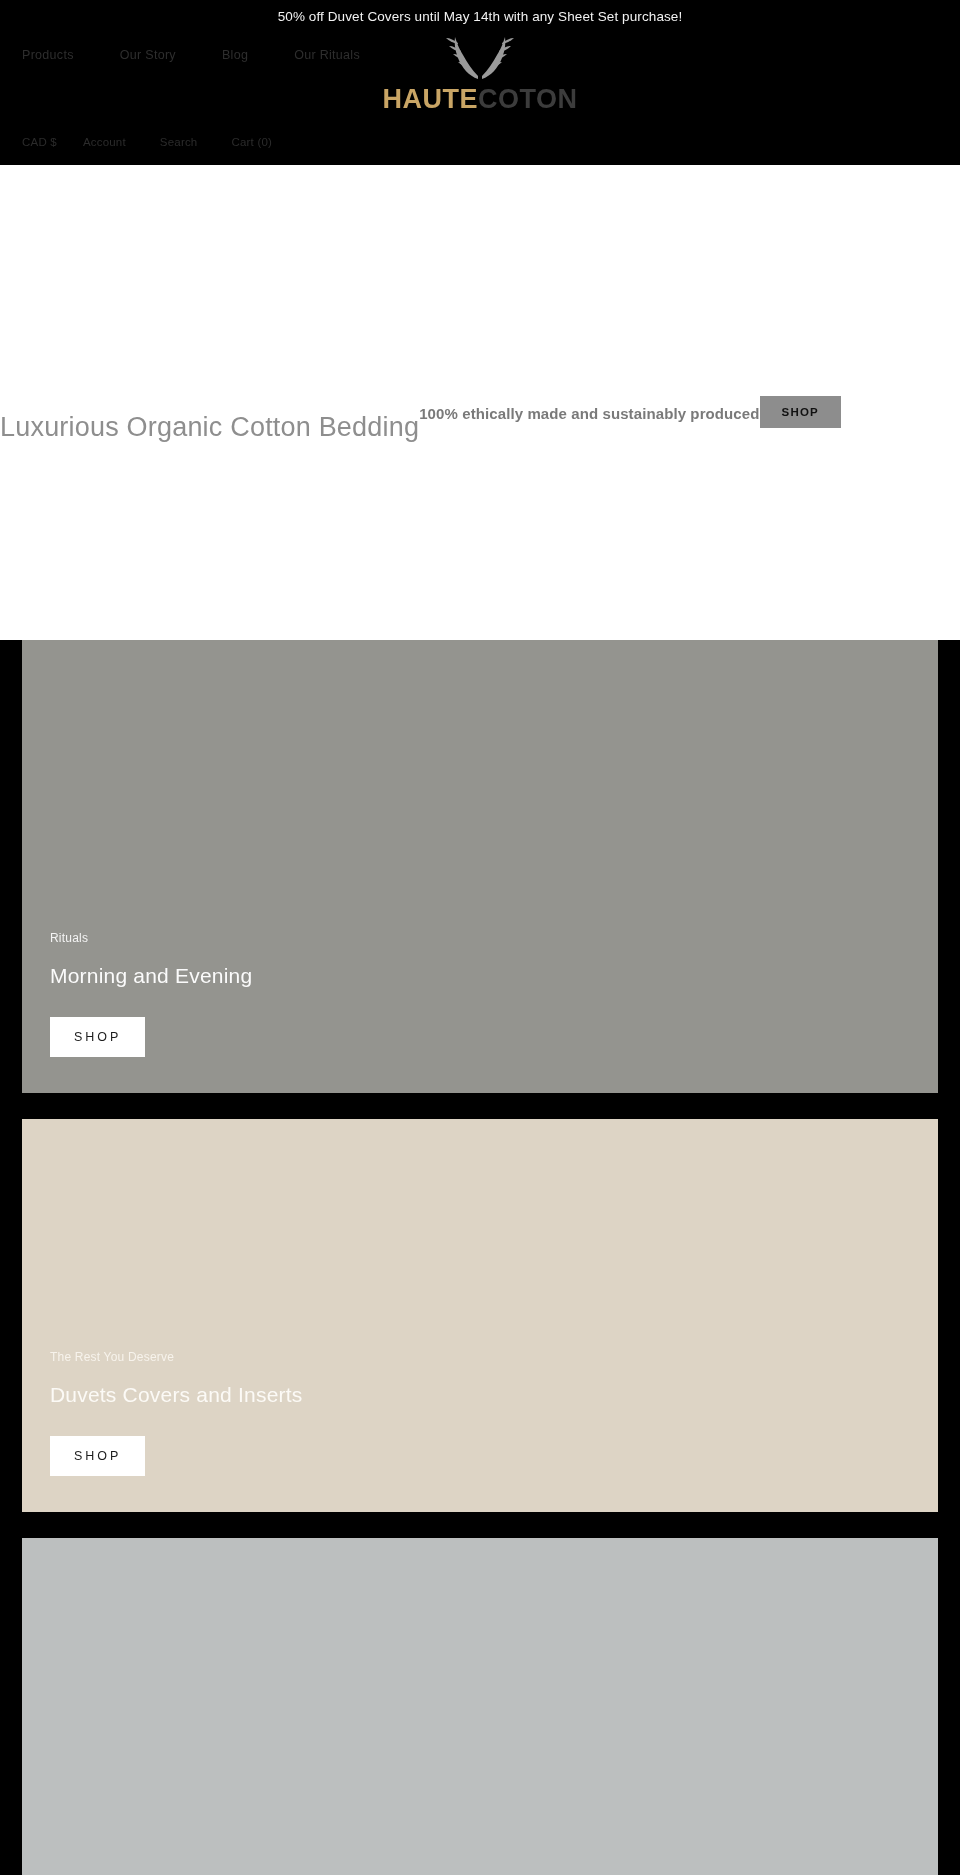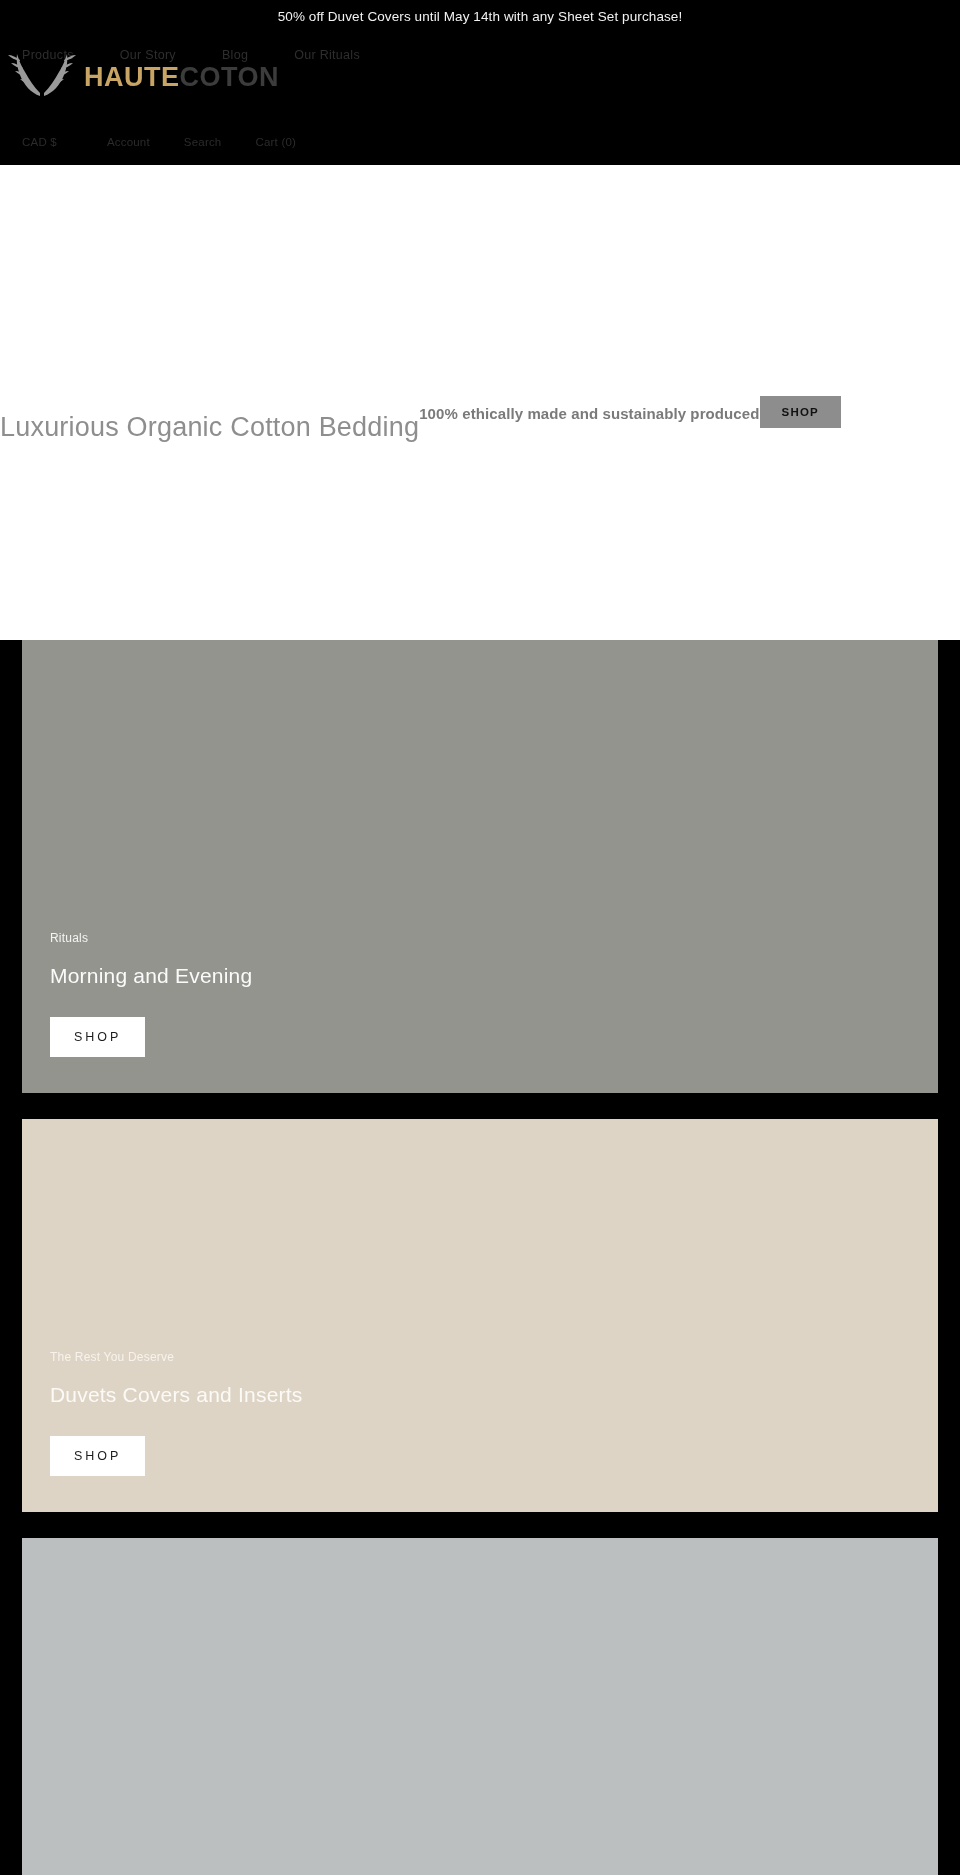--- a/index.html
+++ b/index.html
@@ -27,40 +27,40 @@
     position:absolute; top:13px; left:22px;
     display:flex; gap:0;
   }
   .nav-primary a {
     color:#2e2e2e; font-size:12.5px; text-decoration:none;
     padding:3px 0; margin-right:46px; letter-spacing:.3px;
     white-space:nowrap;
   }
 
   .logo-wrap {
-    position:absolute; left:0; right:0; top:19px;
-    display:flex; flex-direction:row; align-items:center;
+    position:absolute; left:0; right:0; top:2px;
+    display:flex; flex-direction:column; align-items:center;
   }
   .wreath { width:84px; height:48px; display:block; }
   .logo-type {
     margin-top:4px; font-size:27px; font-weight:700;
     letter-spacing:.5px; line-height:1;
   }
   .logo-haute { color:#c9a565; }
   .logo-coton { color:#3c3c3c; }
 
   .nav-secondary {
     position:absolute; top:104px; left:22px;
     display:flex;
   }
   .nav-secondary a {
     color:#2b2b2b; font-size:11.5px; text-decoration:none;
     margin-right:34px; letter-spacing:.2px; white-space:nowrap;
   }
-  .nav-secondary a.wide { margin-right:50px; }
+  .nav-secondary a.wide { margin-right:26px; }
 
   
   .hero {
     position:relative; height:475px; background:#ffffff;
     display:flex; flex-direction:row; align-items:center;
   }
   .hero-title {
     margin-top:50px;
     color:#8e8e8e; font-size:27px; font-weight:400; letter-spacing:.2px;
   }

